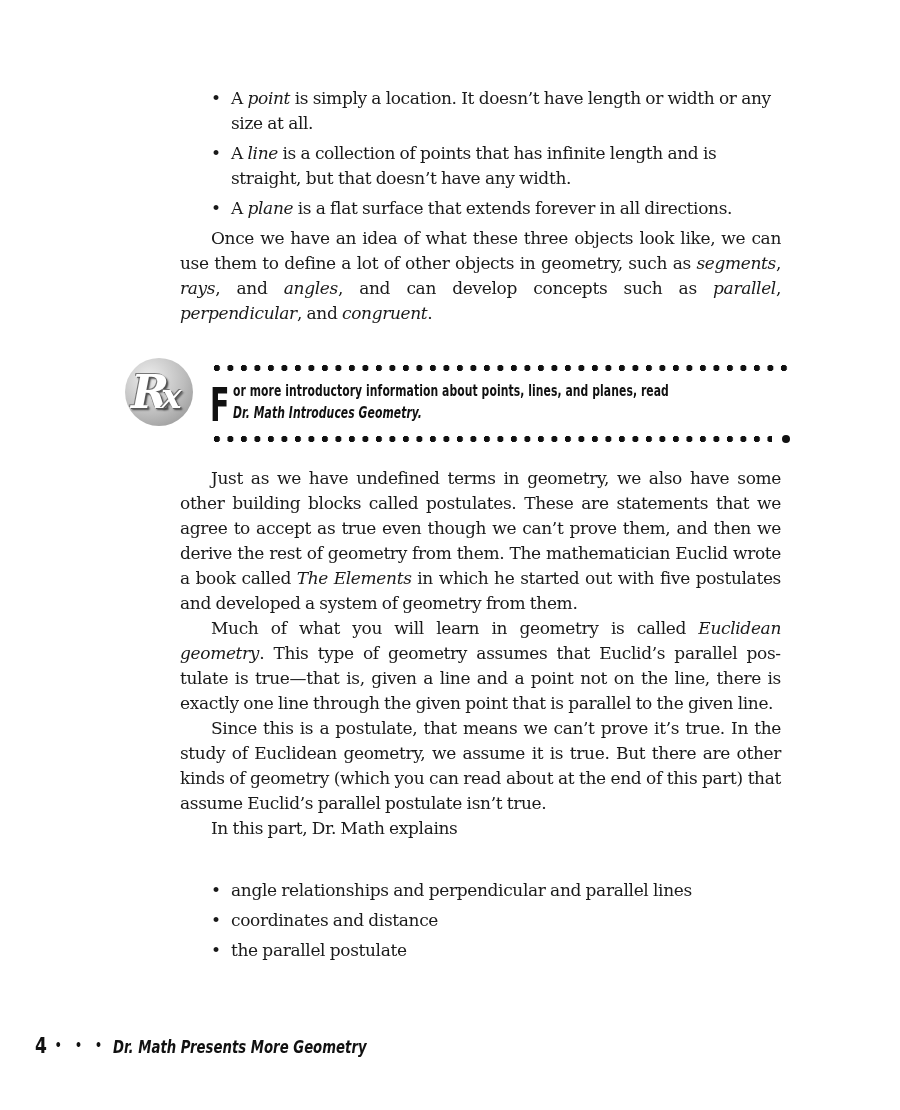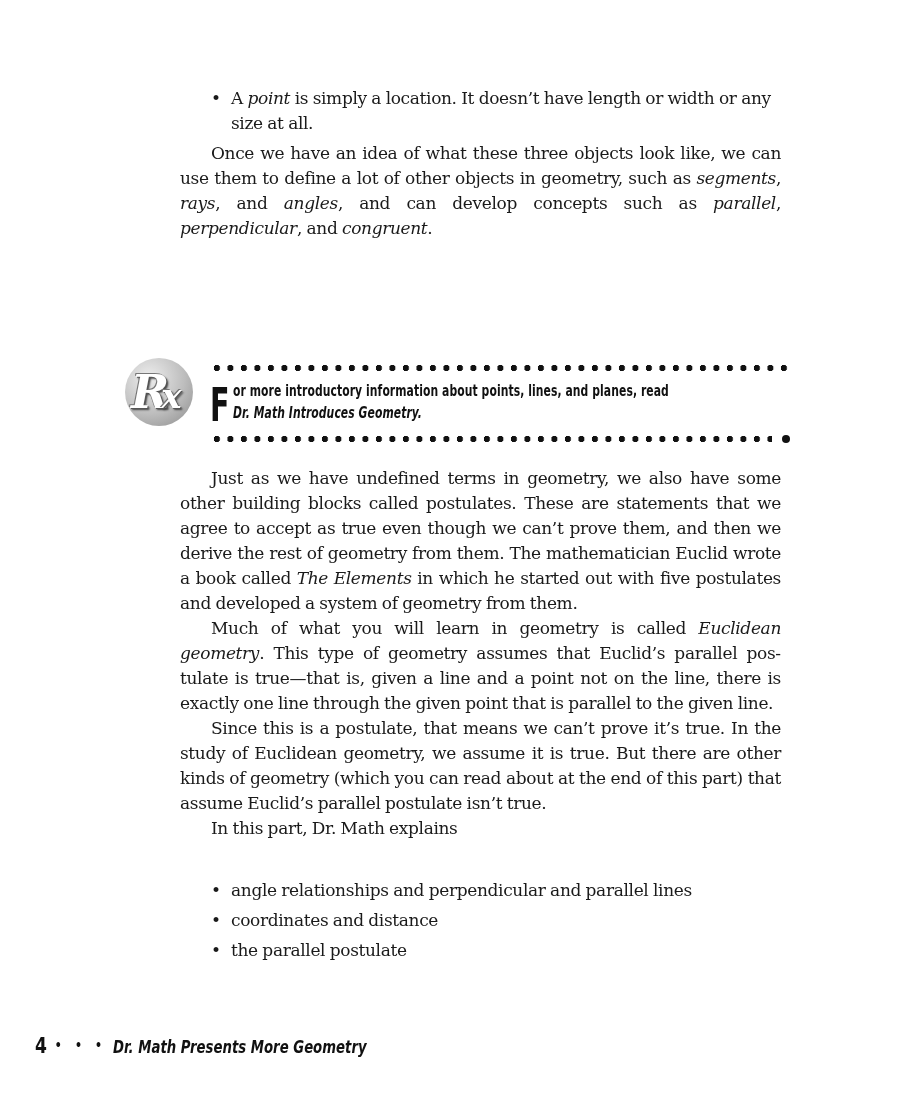--- a/index.html
+++ b/index.html
@@ -72,20 +72,22 @@
     .footer-title { font-size: 17px; font-style: italic; }
   </style>
 </head>
 <body>
 
 <div class="page">
 
   <div class="text-col" style="top:86px;">
     <ul class="bullets">
       <li><span>A </span><em>point</em><span> is simply a location. It doesn’t have length or width or any size at all.</span></li>
+      <li><span>A </span><em>line</em><span> is a collection of points that has infinite length and is straight, but that doesn’t have any width.</span></li>
+      <li><span>A </span><em>plane</em><span> is a flat surface that extends forever in all directions.</span></li>
     </ul>
     <p class="para"><span>Once we have an idea of what these three objects look like, we can use them to define a lot of other objects in geometry, such as </span><em>seg­ments</em><span>, </span><em>rays</em><span>, and </span><em>angles</em><span>, and can develop concepts such as </span><em>parallel</em><span>, </span><em>perpendicular</em><span>, and </span><em>congruent</em><span>.</span></p>
   </div>
 
   <div class="rx-box">
     <div class="dots top"></div>
     <div class="rx-badge">
       <div class="rx-glyph">R<span style="font-size:34px;">x</span></div>
     </div>
     <div class="rx-dropcap">F</div>

